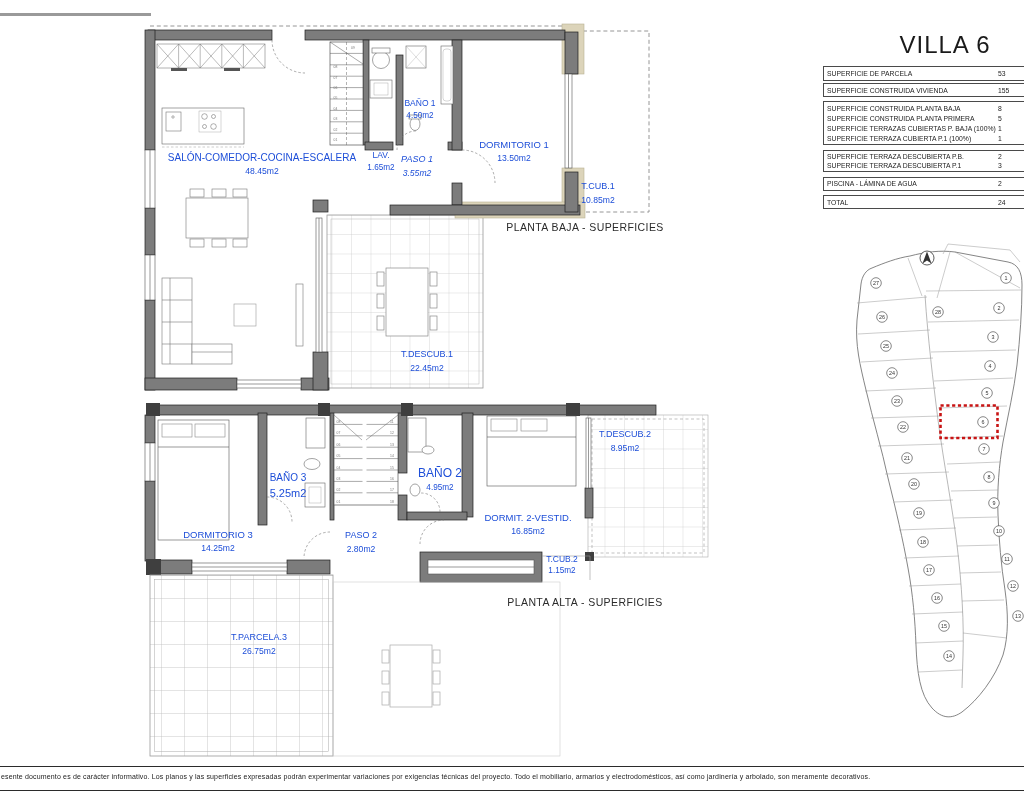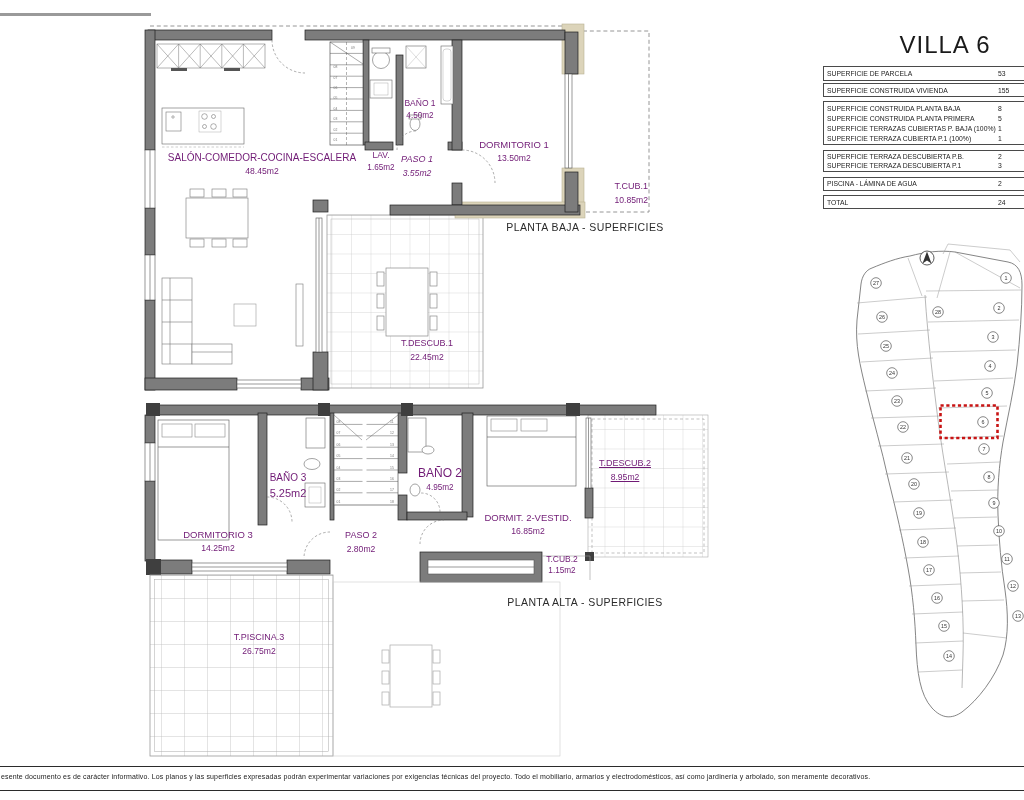--- a/index.html
+++ b/index.html
@@ -1,20 +1,20 @@
 <!DOCTYPE html>
 <html><head>
 <meta charset="utf-8">
 <style>
   html,body{margin:0;padding:0;background:#e8e8e8;}
   .sheet{position:relative;width:1024px;height:800px;background:#ffffff;overflow:hidden;
          font-family:"Liberation Sans",sans-serif;margin:0 auto;}
   svg{position:absolute;left:0;top:0;}
   
-  .rl{position:absolute;text-align:center;color:#701a75;line-height:1.5;}
+  .rl{position:absolute;text-align:center;color:#1d4ed8;line-height:1.5;}
   .rl-name{font-size:9px;white-space:nowrap;}
   .rl-area{font-size:8.6px;white-space:nowrap;}
   .caption{position:absolute;font-size:10.5px;letter-spacing:.4px;color:#2b2b2b;text-align:center;white-space:nowrap;}
   
   .villa-title{position:absolute;left:845px;top:31px;width:200px;text-align:center;
                font-size:24px;color:#1a1a1a;letter-spacing:1px;}
   
   .tbl{position:absolute;left:823px;top:66px;width:210px;font-size:6.8px;color:#222;}
   .tblbox{position:absolute;left:0;width:210px;border:1px solid #4a4a4a;box-sizing:border-box;
           display:flex;flex-direction:column;justify-content:center;padding:1px 3px;background:#fff;}
@@ -386,25 +386,25 @@
     <div class="rl-area" style="font-size:8.2px;">4.50m2</div>
   </div>
   <div class="rl" style="left:392px;top:153px;width:50px;font-style:italic;">
     <div class="rl-name">PASO 1</div>
     <div class="rl-area">3.55m2</div>
   </div>
   <div class="rl" style="left:466px;top:138px;width:96px;">
     <div class="rl-name" style="font-size:9.5px;">DORMITORIO 1</div>
     <div class="rl-area">13.50m2</div>
   </div>
-  <div class="rl" style="left:588px;top:180px;width:60px;text-align:right;">
+  <div class="rl" style="left:568px;top:180px;width:60px;">
     <div class="rl-name">T.CUB.1</div>
     <div class="rl-area">10.85m2</div>
   </div>
-  <div class="rl" style="left:387px;top:337px;width:80px;">
+  <div class="rl" style="left:387px;top:348px;width:80px;">
     <div class="rl-name">T.DESCUB.1</div>
     <div class="rl-area">22.45m2</div>
   </div>
   <div class="caption" style="left:505px;top:221px;width:160px;">PLANTA BAJA - SUPERFICIES</div>
 
   <div class="rl" style="left:170px;top:528px;width:96px;">
     <div class="rl-name" style="font-size:9.5px;">DORMITORIO 3</div>
     <div class="rl-area">14.25m2</div>
   </div>
   <div class="rl" style="left:263px;top:470px;width:50px;">
@@ -420,26 +420,26 @@
     <div class="rl-area" style="font-size:8.2px;text-align:center;">4.95m2</div>
   </div>
   <div class="rl" style="left:473px;top:511px;width:110px;">
     <div class="rl-name" style="font-size:9.5px;">DORMIT. 2-VESTID.</div>
     <div class="rl-area">16.85m2</div>
   </div>
   <div class="rl" style="left:537px;top:554px;width:50px;line-height:1.35;">
     <div class="rl-name" style="font-size:8.5px;">T.CUB.2</div>
     <div class="rl-area" style="font-size:8.2px;">1.15m2</div>
   </div>
-  <div class="rl" style="left:590px;top:457px;width:70px;text-decoration:underline;">
+  <div class="rl" style="left:590px;top:428px;width:70px;">
     <div class="rl-name">T.DESCUB.2</div>
     <div class="rl-area">8.95m2</div>
   </div>
   <div class="rl" style="left:219px;top:631px;width:80px;">
-    <div class="rl-name">T.PISCINA.3</div>
+    <div class="rl-name">T.PARCELA.3</div>
     <div class="rl-area">26.75m2</div>
   </div>
   <div class="caption" style="left:505px;top:596px;width:160px;">PLANTA ALTA - SUPERFICIES</div>
 
   <div class="villa-title">VILLA 6</div>
 
   <div class="tbl">
     <div class="tblbox" style="top:0;height:15px;">
       <div class="trow">
         <span class="tlabel">SUPERFICIE DE PARCELA</span>

